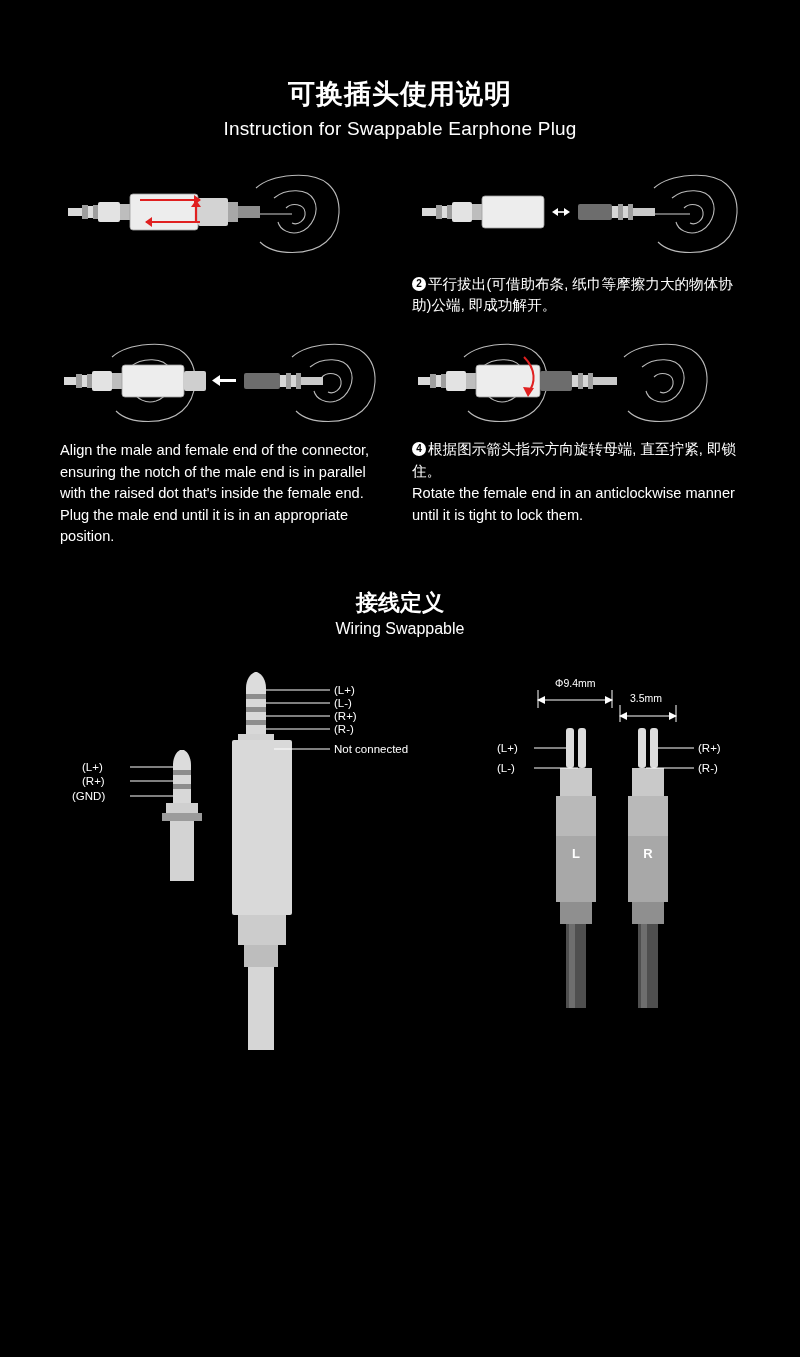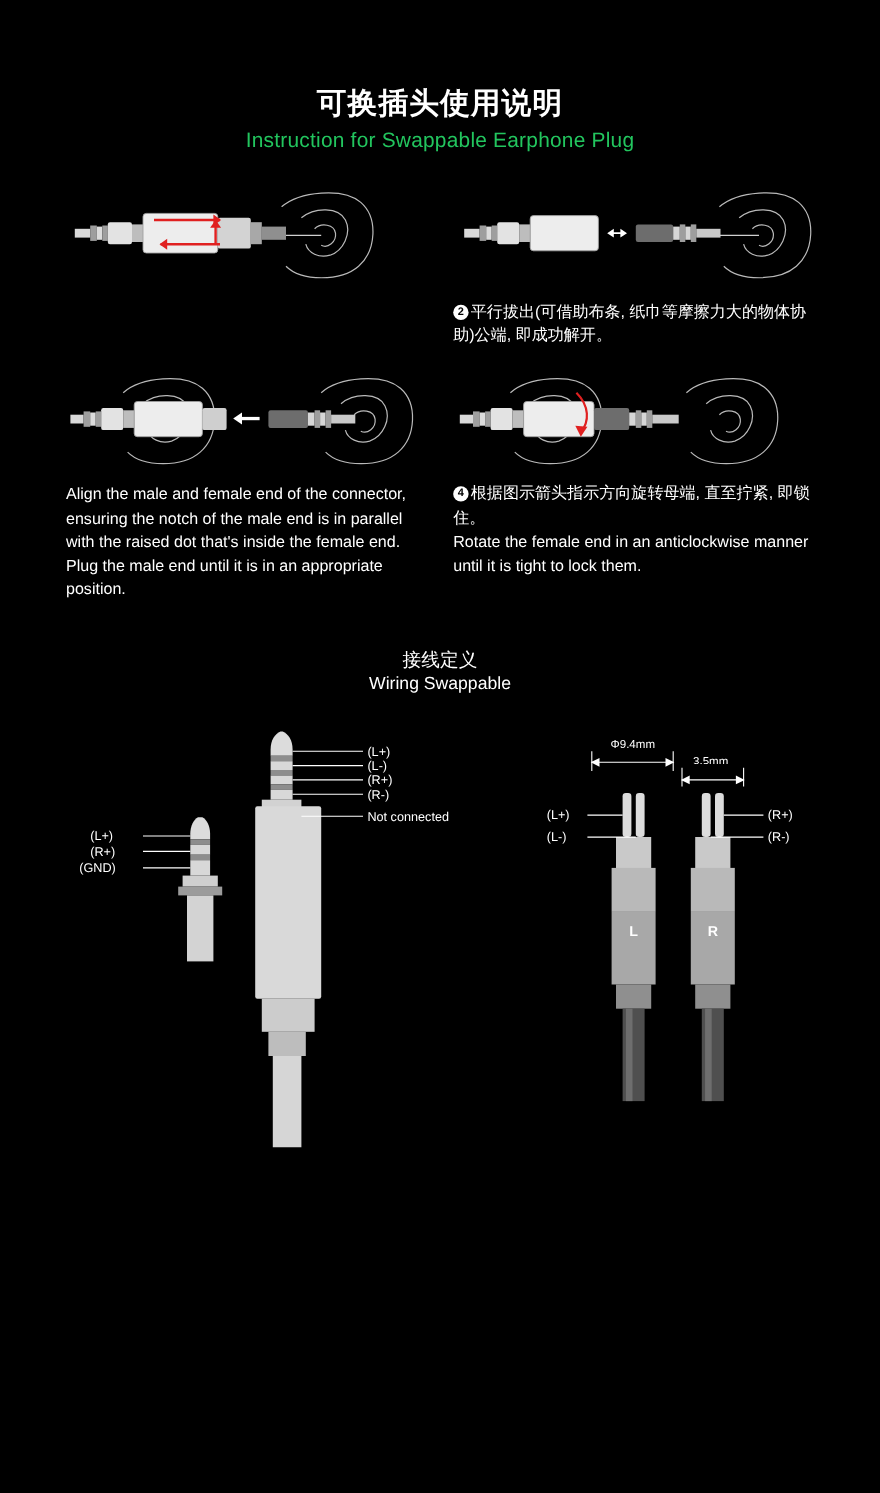--- a/index.html
+++ b/index.html
@@ -31,21 +31,21 @@
     font-size: 27px;
     font-weight: bold;
     letter-spacing: 1px;
     line-height: 1.25;
     color: #ffffff;
   }
   .title-en {
     font-size: 19px;
     font-weight: normal;
     margin-top: 6px;
-    color: #22c55e;
+    color: #ffffff;
     letter-spacing: 0.2px;
   }
 
   
   .steps {
     position: relative;
     margin-top: 26px;
     padding: 0 60px;
     display: grid;
     grid-template-columns: 1fr 1fr;
@@ -84,22 +84,22 @@
     margin-right: 2px;
     font-weight: bold;
   }
 
   
   .wiring-head {
     text-align: center;
     margin-top: 26px;
   }
   .wiring-cn {
-    font-size: 17px;
-    font-weight: normal;
+    font-size: 22px;
+    font-weight: bold;
   }
   .wiring-en {
     font-size: 16px;
     margin-top: 2px;
   }
   .wiring-figs {
     position: relative;
     width: 800px;
     height: 400px;
     margin-top: 12px;

